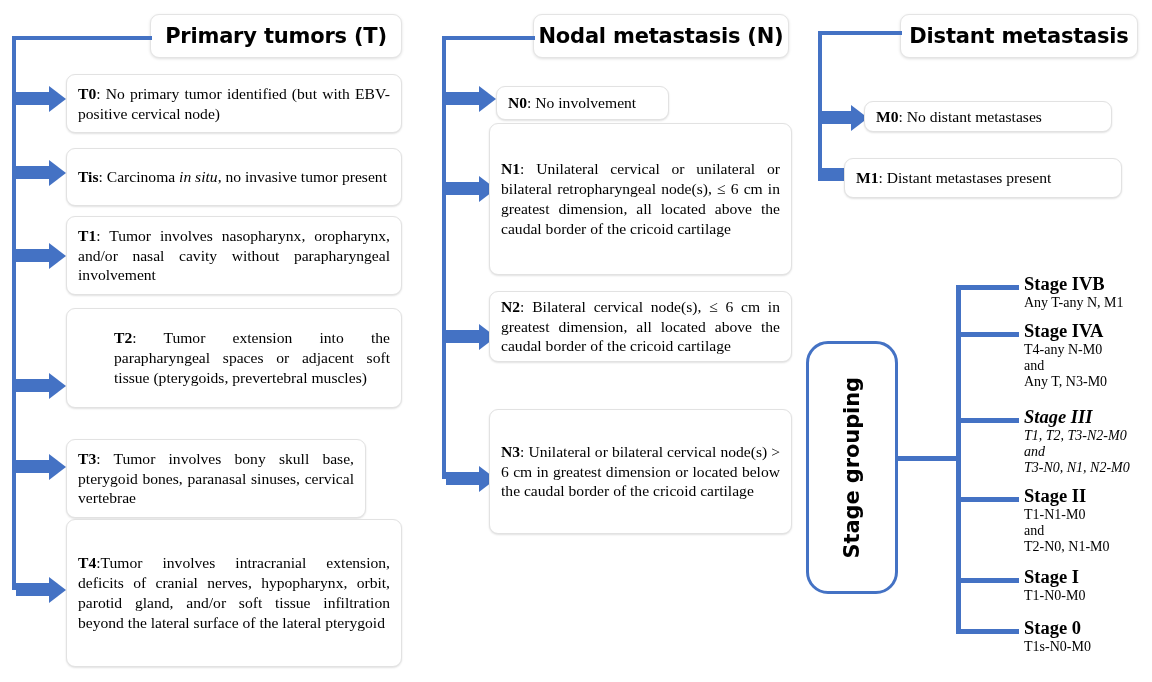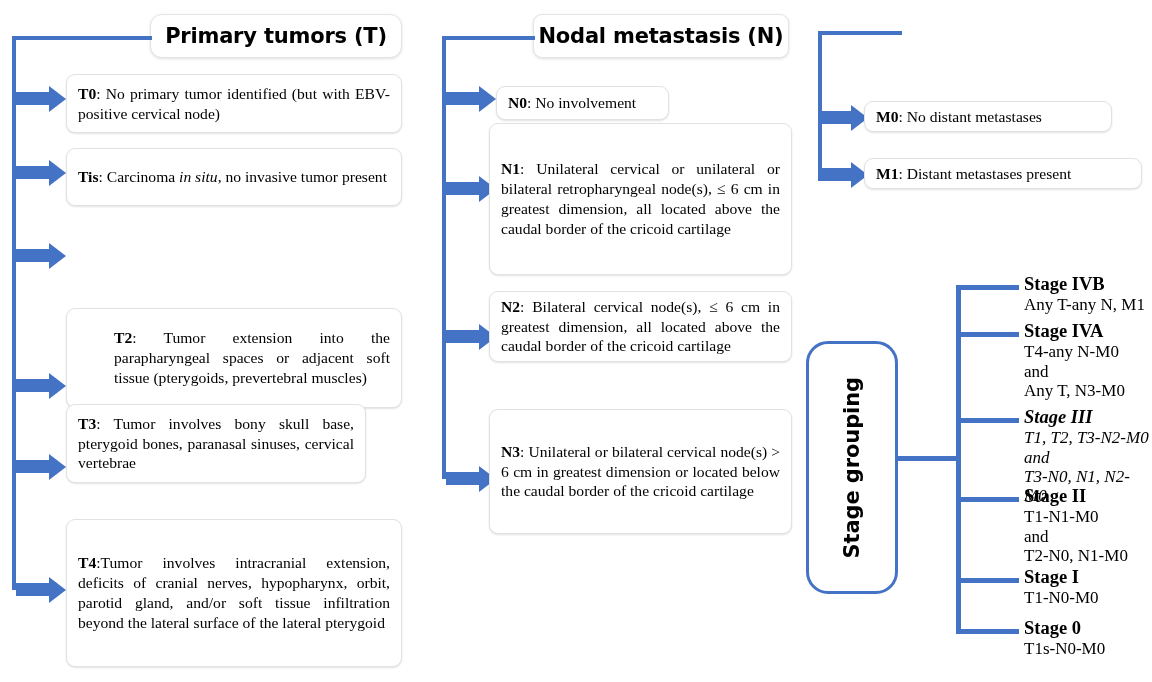--- a/index.html
+++ b/index.html
@@ -103,33 +103,33 @@
   .stage-label .s-title {
     font-family: "Liberation Serif", serif;
     font-weight: bold;
     font-size: 18.5px;
     line-height: 1.05;
     color: #000;
     white-space: nowrap;
   }
   .stage-label .s-sub {
     font-family: "Liberation Serif", serif;
-    font-size: 17px;
+    font-size: 14px;
     line-height: 1.13;
     color: #000;
     white-space: pre-line;
     margin-top: 1px;
   }
 </style>
 </head>
 <body>
 
 <div id="canvas">
 
-  <div class="hdr" style="left:150px; top:14px; width:252px; height:44px;border-radius:12px;">
+  <div class="hdr" style="left:150px; top:14px; width:252px; height:44px;">
     <span class="txt">Primary tumors (T)</span>
   </div>
 
   <div class="line" style="left:12px; top:36px; width:140px; height:4px;"></div>
   <div class="line" style="left:12px; top:36px; width:4px; height:554px;"></div>
 
   <div class="stem" style="left:16px; top:92px; width:33px;"></div>
   <div class="arrow" style="left:49px; top:85.5px;"></div>
   <div class="box" style="left:66px; top:74px; width:336px; height:59px;">
     <div class="txt">
@@ -140,32 +140,37 @@
   <div class="stem" style="left:16px; top:166px; width:33px;"></div>
   <div class="arrow" style="left:49px; top:159.5px;"></div>
   <div class="box" style="left:66px; top:148px; width:336px; height:58px;">
     <div class="txt">
       <b>Tis</b><span>: </span>Carcinoma <i>in situ</i>, no invasive tumor present
     </div>
   </div>
 
   <div class="stem" style="left:16px; top:249px; width:33px;"></div>
   <div class="arrow" style="left:49px; top:242.5px;"></div>
+  <div class="box" style="left:66px; top:216px; width:336px; height:79px;">
+    <div class="txt">
+      <b>T1</b><span>: </span><span>Tumor involves nasopharynx, oropharynx, and/or nasal cavity without parapharyngeal involvement</span>
+    </div>
+  </div>
 
   <div class="stem" style="left:16px; top:379px; width:33px;"></div>
   <div class="arrow" style="left:49px; top:372.5px;"></div>
   <div class="box" style="left:66px; top:308px; width:336px; height:100px;padding-left:36px;">
     <div class="txt">
       <b>T2</b><span>: </span><span>Tumor extension into the parapharyngeal spaces or adjacent soft tissue (pterygoids, prevertebral muscles)</span>
     </div>
   </div>
 
   <div class="stem" style="left:16px; top:460px; width:33px;"></div>
   <div class="arrow" style="left:49px; top:453.5px;"></div>
-  <div class="box" style="left:66px; top:404px; width:300px; height:79px;">
+  <div class="box" style="left:66px; top:439px; width:300px; height:79px;">
     <div class="txt">
       <b>T3</b><span>: </span><span>Tumor involves bony skull base, pterygoid bones, paranasal sinuses, cervical vertebrae</span>
     </div>
   </div>
 
   <div class="stem" style="left:16px; top:583px; width:33px;"></div>
   <div class="arrow" style="left:49px; top:576.5px;"></div>
   <div class="box" style="left:66px; top:519px; width:336px; height:148px;">
     <div class="txt">
       <b>T4</b><span>:</span><span>Tumor involves intracranial extension, deficits of cranial nerves, hypopharynx, orbit, parotid gland, and/or soft tissue infiltration beyond the lateral surface of the lateral pterygoid</span>
@@ -204,35 +209,38 @@
   </div>
 
   <div class="stem" style="left:446px; top:472px; width:33px;"></div>
   <div class="arrow" style="left:479px; top:465.5px;"></div>
   <div class="box" style="left:489px; top:409px; width:303px; height:125px;">
     <div class="txt">
       <b>N3</b><span>: </span><span>Unilateral or bilateral cervical node(s) &gt; 6 cm in greatest dimension or located below the caudal border of the cricoid cartilage</span>
     </div>
   </div>
 
+  <div class="hdr" style="left:900px; top:14px; width:238px; height:44px;">
+    <span class="txt">Distant metastasis</span>
+  </div>
 
   <div class="line" style="left:818px; top:31px; width:84px; height:4px;"></div>
   <div class="line" style="left:818px; top:31px; width:4px; height:150px;"></div>
 
   <div class="stem" style="left:822px; top:111px; width:29px;"></div>
   <div class="arrow" style="left:851px; top:104.5px;"></div>
   <div class="box single" style="left:864px; top:101px; width:248px; height:31px;">
     <div class="txt">
       <b>M0</b><span>: </span><span>No distant metastases</span>
     </div>
   </div>
 
   <div class="stem" style="left:822px; top:168px; width:29px;"></div>
   <div class="arrow" style="left:851px; top:161.5px;"></div>
-  <div class="box single" style="left:864px; top:158px; width:278px; height:31px;">
+  <div class="box single" style="left:844px; top:158px; width:278px; height:40px;">
     <div class="txt">
       <b>M1</b><span>: </span><span>Distant metastases present</span>
     </div>
   </div>
 
   <div id="stage-box" style="left:806px; top:341px; width:92px; height:253px;">
     <span class="vtxt">Stage grouping</span>
   </div>
 
   <div class="line" style="left:898px; top:456px; width:61px; height:5px;"></div>

